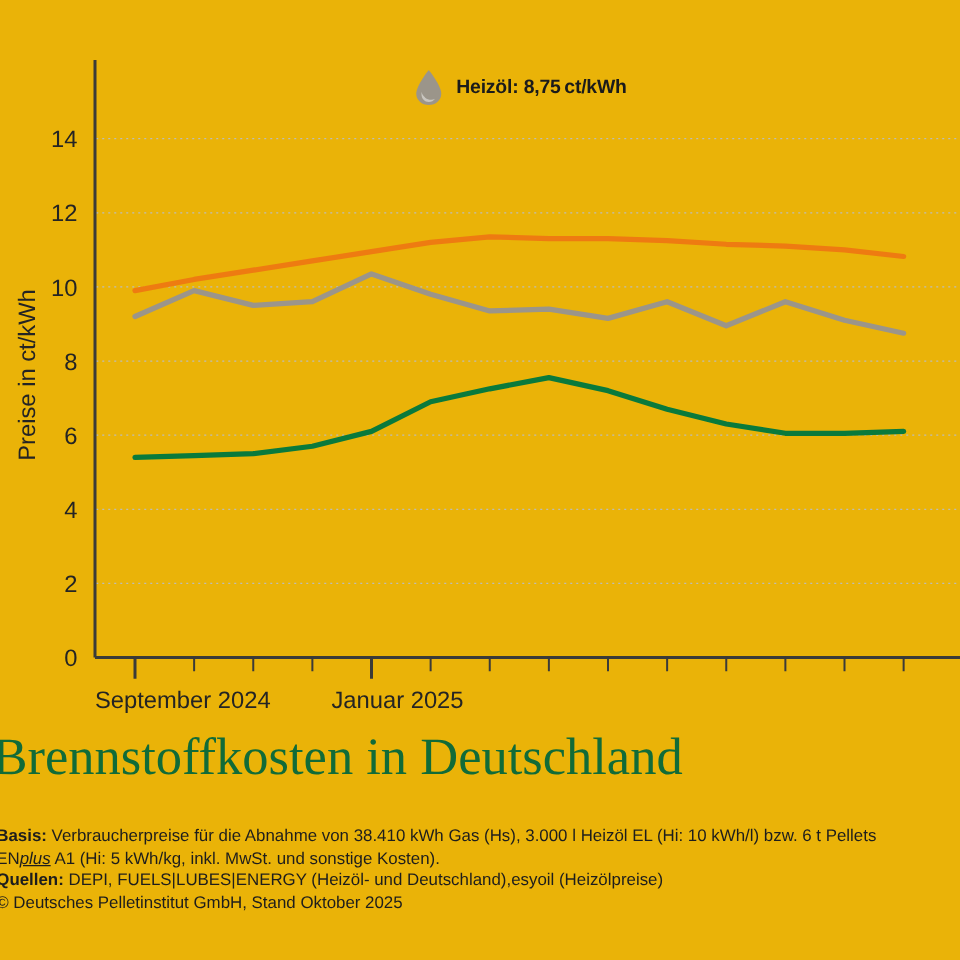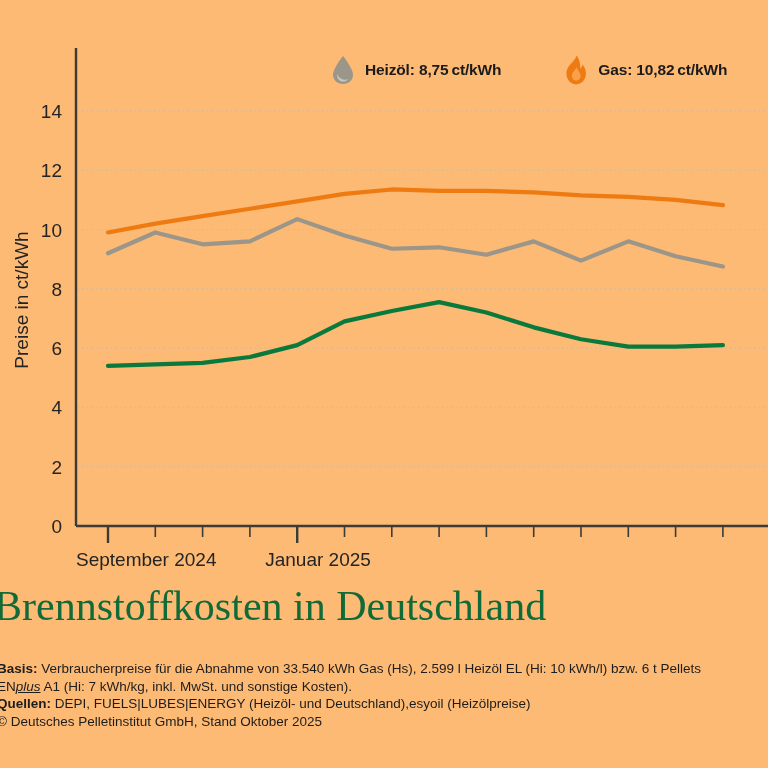--- a/index.html
+++ b/index.html
@@ -11,21 +11,21 @@
     width: 768px;
     height: 768px;
     overflow: hidden;
     font-family: "Liberation Sans", sans-serif;
     color: #222222;
     position: relative;
   }
   #root {
     position: absolute;
     inset: 0;
-    background: #fdba74;
+    background: #eab308;
   }
 
   
   #legend {
     position: absolute;
     left: 330px;
     top: 52px;
     width: 460px;
     height: 36px;
     display: flex;
@@ -119,27 +119,20 @@
   <div id="legend">
 
     <div class="legend-item oil">
       <svg class="legend-icon" viewBox="0 0 26 30">
         <path d="M13 1 C13 1 3 13.5 3 19.8 C3 25.2 7.4 29 13 29 C18.6 29 23 25.2 23 19.8 C23 13.5 13 1 13 1 Z" fill="#9b958a"></path>
         <path d="M7.2 20.6 C7.2 24 9.8 26.6 13 26.6 C15.1 26.6 16.9 25.6 18 24 C15.6 25.2 12.4 24.9 10.2 23.1 C8.6 21.8 7.7 20.2 7.2 18.4 Z" fill="#efefec" opacity="0.55"></path>
       </svg>
       <span class="legend-label">Heizöl: 8,75 ct/kWh</span>
     </div>
 
-    <div class="legend-item gas">
-      <svg class="legend-icon" viewBox="0 0 26 30">
-        <path d="M13.6 0.6 C12.2 4.6 9.9 6.6 7.6 9.1 C5.0 11.9 3.4 14.9 3.4 18.6 C3.4 24.6 7.7 29.4 13.2 29.4 C18.7 29.4 22.9 24.6 22.9 18.6 C22.9 15.0 21.6 12.4 19.6 9.6 C19.2 11.6 18.3 12.9 17.0 13.6 C17.6 10.1 16.9 5.1 13.6 0.6 Z" fill="#ee7b11"></path>
-        <path d="M13.3 12.2 C12.4 15.0 10.1 16.4 9.1 18.8 C8.4 20.6 8.7 22.6 9.9 24.0 C11.0 25.3 12.7 25.9 14.3 25.5 C16.3 25.0 17.7 23.2 17.7 21.1 C17.7 18.3 15.6 16.2 13.3 12.2 Z" fill="#f8a14a"></path>
-      </svg>
-      <span class="legend-label">Gas: 10,82 ct/kWh</span>
-    </div>
 
   </div>
 
   <div id="plot-area">
     <svg id="plot-svg" width="768" height="580" viewBox="0 0 768 580">
 
       <g id="gridlines" stroke="#bdbdb8" stroke-width="1" stroke-dasharray="1.6 3.2">
           <line x1="77" x2="768" y1="466.7" y2="466.7"></line>
           <line x1="77" x2="768" y1="407.4" y2="407.4"></line>
           <line x1="77" x2="768" y1="348.1" y2="348.1"></line>
@@ -191,19 +184,19 @@
           <polyline points="108,253.22000000000003 155.3,232.46500000000003 202.6,244.325 249.89999999999998,241.36 297.2,219.1225 344.5,235.43 391.79999999999995,248.77250000000004 439.09999999999997,247.29000000000002 486.4,254.7025 533.7,241.36 581,260.63250000000005 628.3,241.36 675.5999999999999,256.185 722.9,266.5625" stroke="#9b958a"></polyline>
           <polyline points="108,232.46500000000003 155.3,223.57000000000005 202.6,216.15750000000003 249.89999999999998,208.74500000000006 297.2,201.33250000000004 344.5,193.92000000000002 391.79999999999995,189.47250000000003 439.09999999999997,190.95499999999998 486.4,190.95499999999998 533.7,192.4375 581,195.40250000000003 628.3,196.88500000000005 675.5999999999999,199.85000000000002 722.9,205.187" stroke="#ee7b11"></polyline>
           <polyline points="108,365.89 155.3,364.4075 202.6,362.925 249.89999999999998,356.995 297.2,345.135 344.5,321.41499999999996 391.79999999999995,311.0375 439.09999999999997,302.14250000000004 486.4,312.52 533.7,327.345 581,339.20500000000004 628.3,346.6175 675.5999999999999,346.6175 722.9,345.135" stroke="#0a7a3c"></polyline>
         </g>
     </svg>
   </div>
 
   <div id="chart-title">Brennstoffkosten in Deutschland</div>
 
   <div id="footer">
-    <span class="fline"><b>Basis:</b><span> Verbraucherpreise für die Abnahme von 33.540 kWh Gas (Hs), 2.599 l Heizöl EL (Hi: 10 kWh/l) bzw. 6 t Pellets</span></span>
-    <span class="fline"><span>EN</span><i>plus</i><span> A1 (Hi: 7 kWh/kg, inkl. MwSt. und sonstige Kosten).</span></span>
+    <span class="fline"><b>Basis:</b><span> Verbraucherpreise für die Abnahme von 38.410 kWh Gas (Hs), 3.000 l Heizöl EL (Hi: 10 kWh/l) bzw. 6 t Pellets</span></span>
+    <span class="fline"><span>EN</span><i>plus</i><span> A1 (Hi: 5 kWh/kg, inkl. MwSt. und sonstige Kosten).</span></span>
     <span class="fline"><b>Quellen:</b><span> DEPI, FUELS|LUBES|ENERGY (Heizöl- und Deutschland),esyoil (Heizölpreise)</span></span>
     <span class="fline">© Deutsches Pelletinstitut GmbH, Stand Oktober 2025</span>
   </div>
 
 </div>
 
 </body></html>

